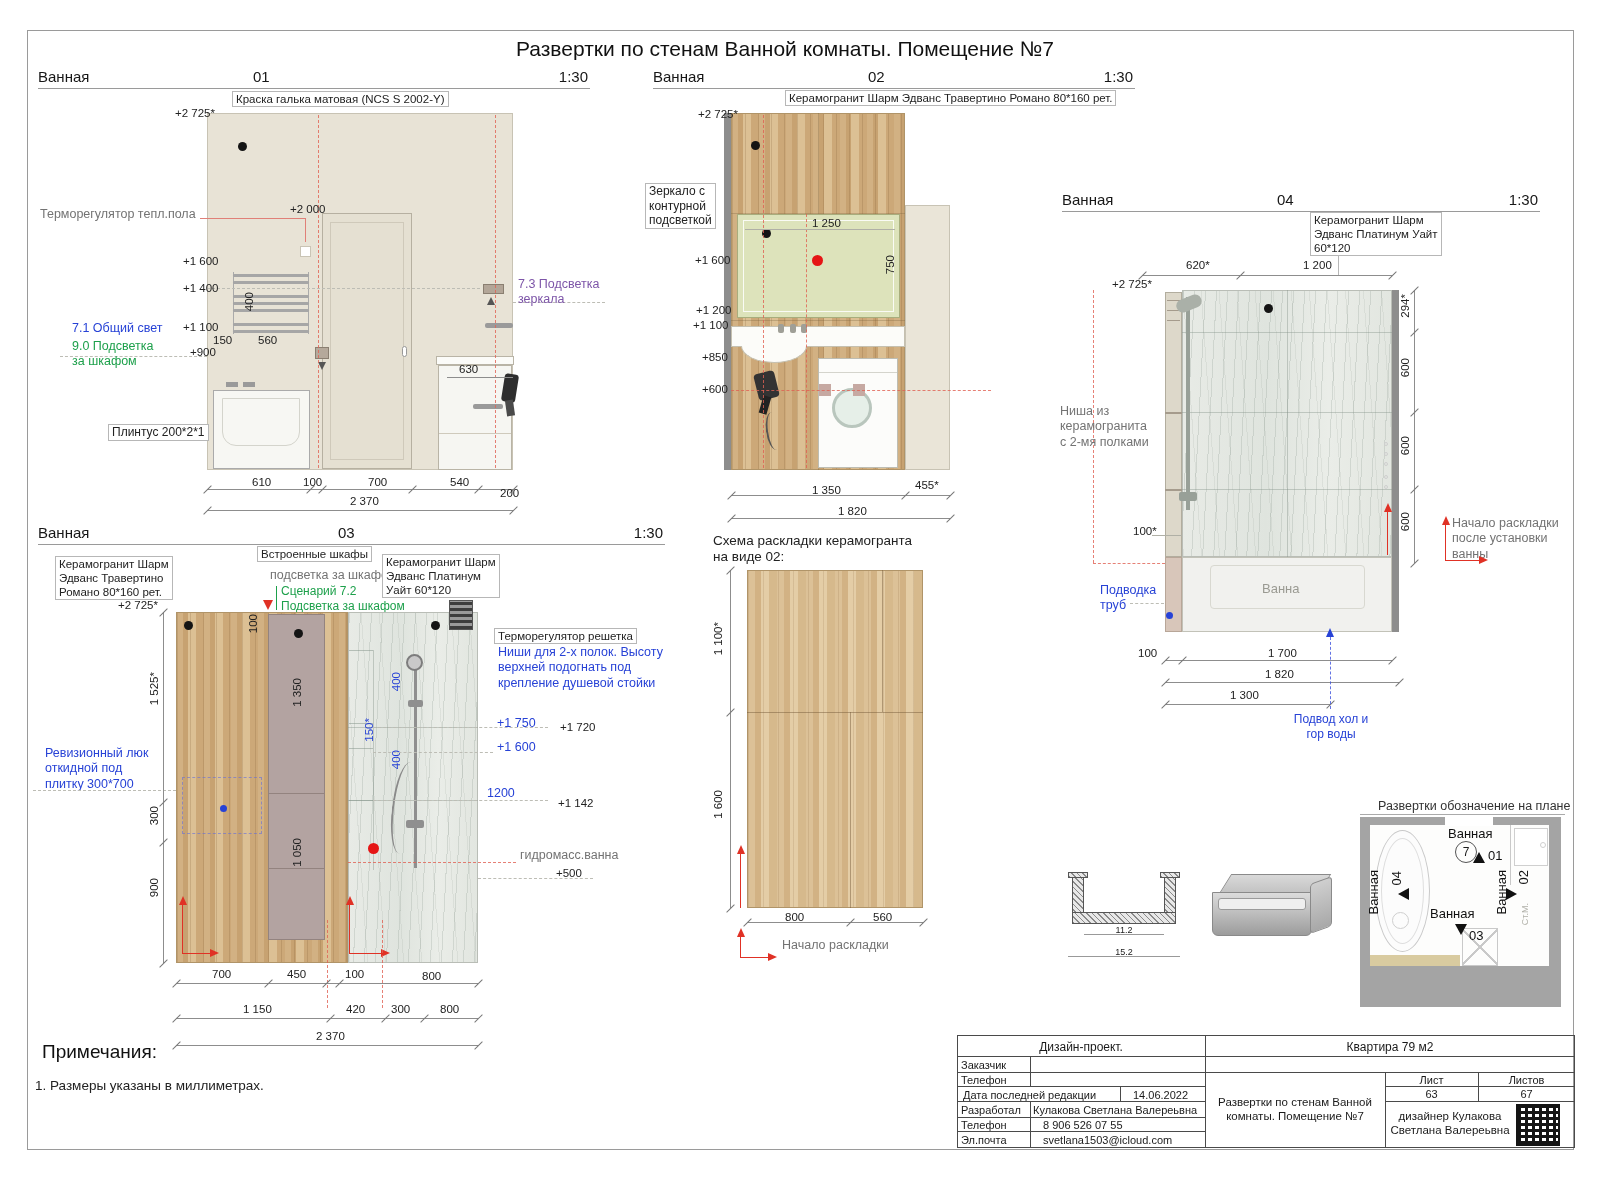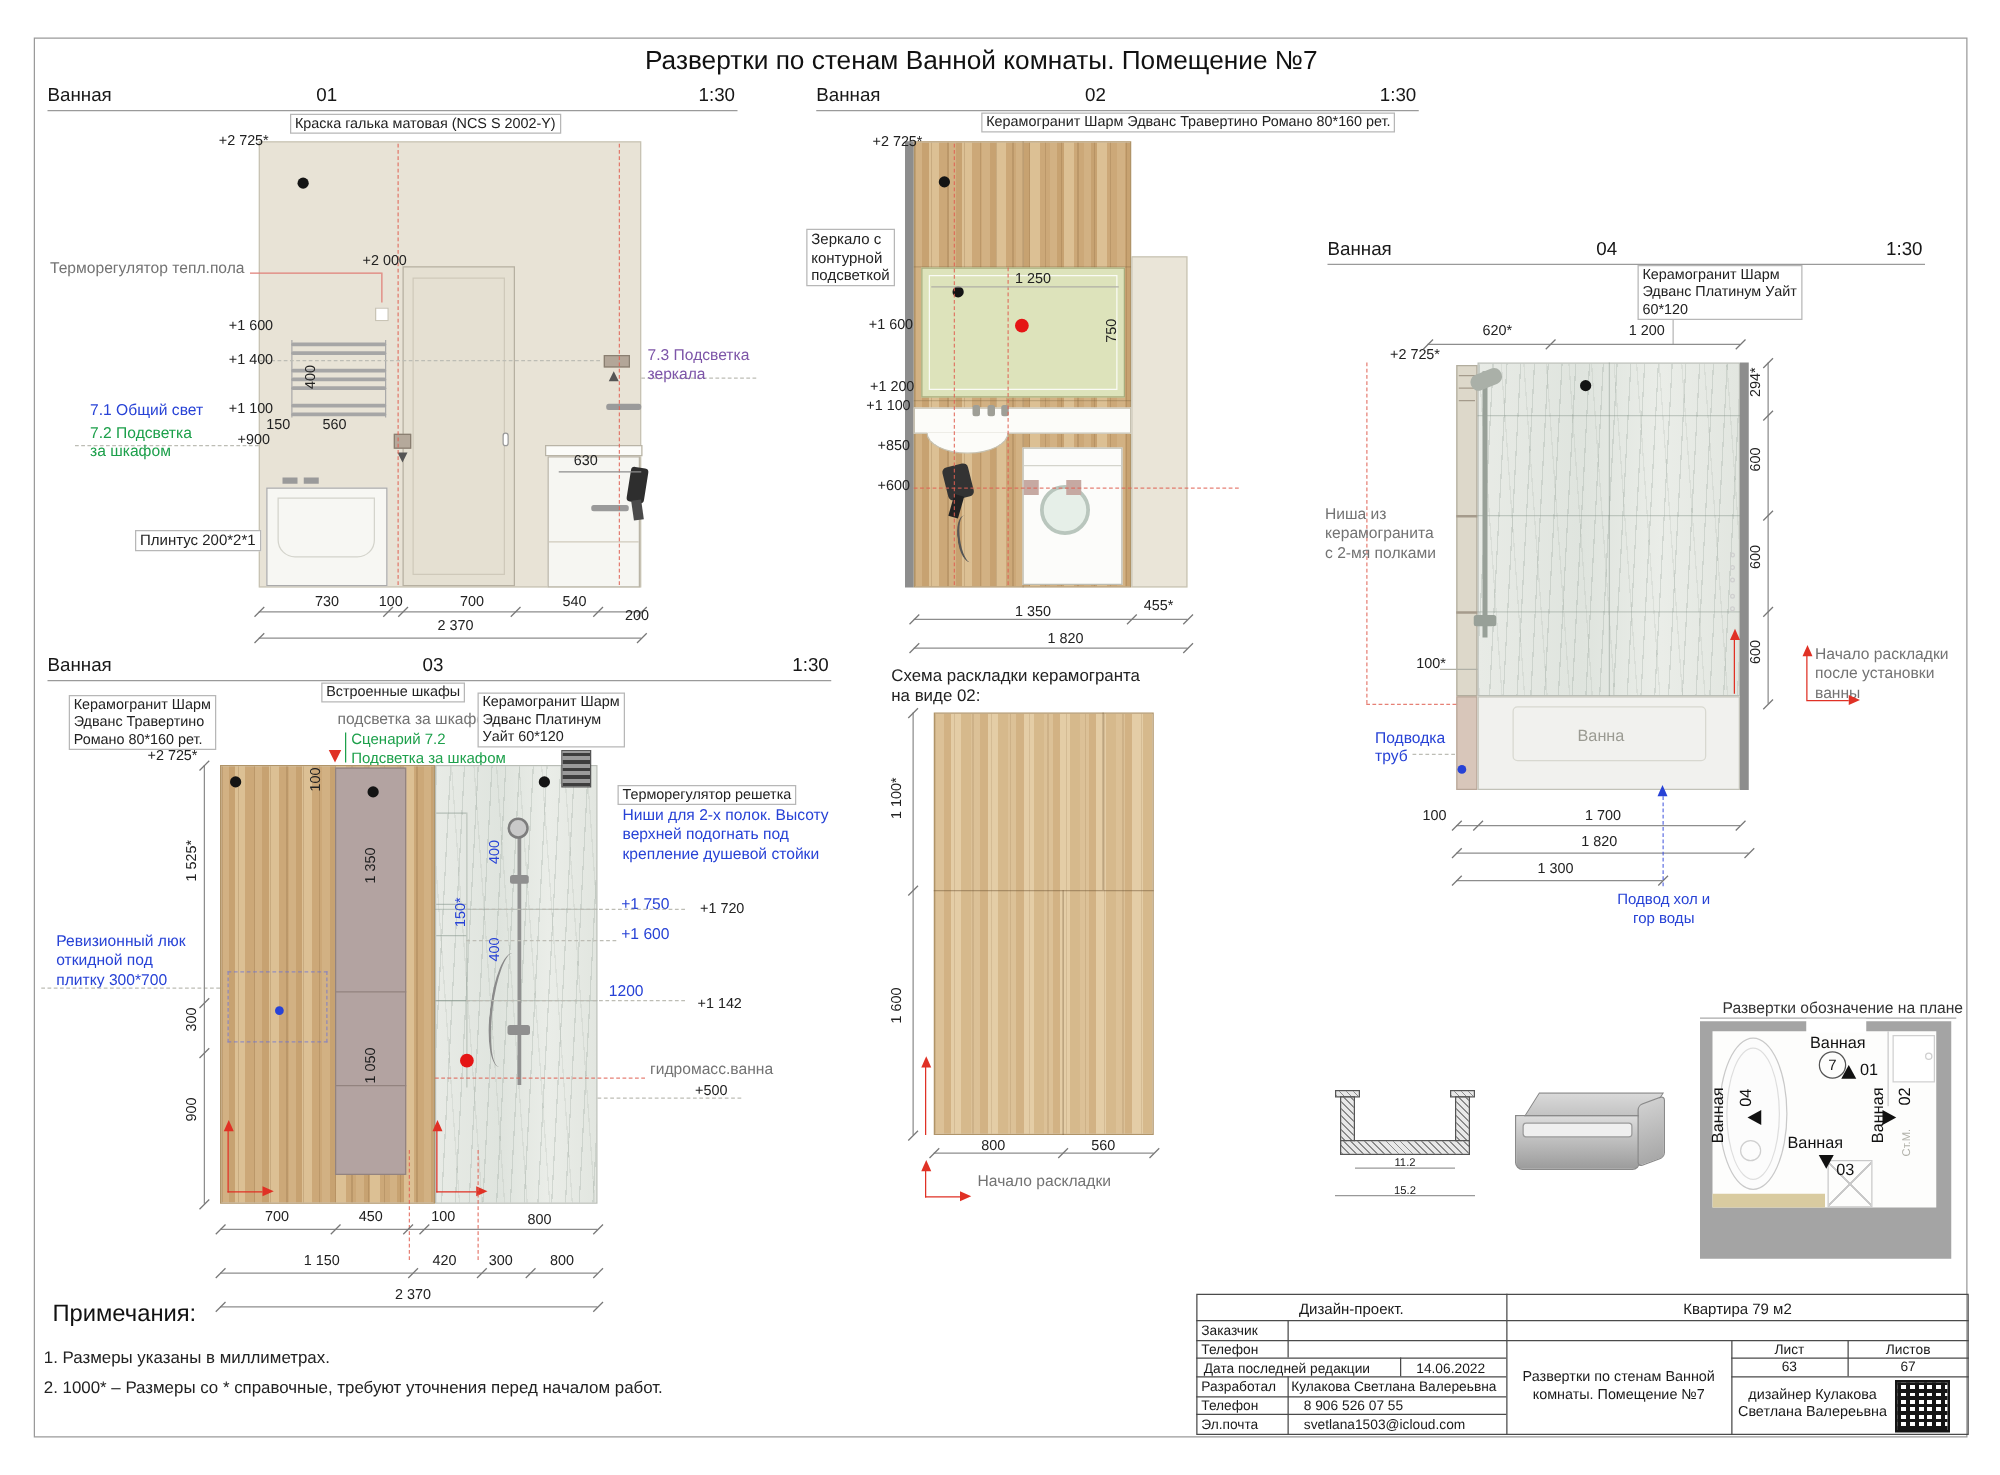--- a/index.html
+++ b/index.html
@@ -91,21 +91,21 @@
   <div class="gdh" style="left:207px;top:288px;width:273px"></div>
   <div class="gdh" style="left:60px;top:356px;width:147px"></div>
   <div class="gdh" style="left:513px;top:302px;width:92px"></div>
 
   <div class="hl" style="left:200px;top:218px;width:105px;background:#e08078"></div>
   <div class="vl" style="left:305px;top:218px;height:24px;background:#e08078"></div>
   <div class="abs" style="left:300px;top:246px;width:11px;height:11px;background:#fff;border:1px solid #c9c4b5"></div>
 
   <div class="t red" style="left:40px;top:207px;font-size:12.5px">Терморегулятор тепл.пола</div>
   <div class="t blue" style="left:72px;top:321px;font-size:12.5px">7.1 Общий свет</div>
-  <div class="t green" style="left:72px;top:339px;font-size:12.5px">7.2 Подсветка
+  <div class="t green" style="left:72px;top:339px;font-size:12.5px">9.0 Подсветка
 за шкафом</div>
   <div class="t purple" style="left:518px;top:277px;font-size:12.5px">7.3 Подсветка
 зеркала</div>
   <div class="t bx" style="left:108px;top:424px;font-size:12px">Плинтус 200*2*1</div>
 
   <div class="t" style="left:175px;top:106px">+2 725*</div>
   <div class="t" style="left:290px;top:202px">+2 000</div>
   <div class="t" style="left:183px;top:254px">+1 600</div>
   <div class="t" style="left:183px;top:281px">+1 400</div>
   <div class="t" style="left:183px;top:320px">+1 100</div>
@@ -120,21 +120,21 @@
   <div class="hl" style="left:207px;top:489px;width:306px"></div>
   <div class="hl" style="left:207px;top:510px;width:306px"></div>
   <div class="tick" style="left:202px;top:489px"></div>
   <div class="tick" style="left:305px;top:489px"></div>
   <div class="tick" style="left:317px;top:489px"></div>
   <div class="tick" style="left:407px;top:489px"></div>
   <div class="tick" style="left:473px;top:489px"></div>
   <div class="tick" style="left:508px;top:489px"></div>
   <div class="tick" style="left:202px;top:510px"></div>
   <div class="tick" style="left:508px;top:510px"></div>
-  <div class="t" style="left:252px;top:475px">730</div>
+  <div class="t" style="left:252px;top:475px">610</div>
   <div class="t" style="left:303px;top:475px">100</div>
   <div class="t" style="left:368px;top:475px">700</div>
   <div class="t" style="left:450px;top:475px">540</div>
   <div class="t" style="left:500px;top:486px">200</div>
   <div class="t" style="left:350px;top:494px">2 370</div>
 
   <div class="vh" style="left:653px;top:68px;width:482px">
     <span class="nm">Ванная</span>
     <span class="nu">02</span>
     <span class="sc">1:30</span>
@@ -475,21 +475,20 @@
   <div class="tri" style="left:1506px;top:888px;border-top:6px solid transparent;border-bottom:6px solid transparent;border-left:11px solid #111"></div>
   <div class="vt fs13" style="left:1366px;top:870px;color:#111;font-size:13px">Ванная</div>
   <div class="vt fs13" style="left:1389px;top:871px;color:#111;font-size:13px">04</div>
   <div class="tri" style="left:1398px;top:888px;border-top:6px solid transparent;border-bottom:6px solid transparent;border-right:11px solid #111"></div>
   <div class="t fs13" style="left:1430px;top:906px;color:#111">Ванная</div>
   <div class="tri" style="left:1455px;top:924px;border-left:6px solid transparent;border-right:6px solid transparent;border-top:11px solid #111"></div>
   <div class="t fs13" style="left:1469px;top:928px;color:#111">03</div>
 
   <div class="t" style="left:42px;top:1040px;font-size:19px;color:#111">Примечания:</div>
   <div class="t" style="left:35px;top:1078px;font-size:13.5px">1. Размеры указаны в миллиметрах.</div>
-  <div class="t" style="left:35px;top:1102px;font-size:13.5px">2. 1000* – Размеры со * справочные, требуют уточнения перед началом работ.</div>
 
   <div class="tbl" style="left:957px;top:1035px;width:618px;height:113px"></div>
   <div class="tbl-v" style="left:1205px;top:1035px;height:113px"></div>
 
   <div class="tbl-h" style="left:957px;top:1056px;width:248px"></div>
   <div class="tbl-h" style="left:957px;top:1072px;width:618px"></div>
   <div class="tbl-h" style="left:957px;top:1086px;width:248px"></div>
   <div class="tbl-h" style="left:957px;top:1101px;width:248px"></div>
   <div class="tbl-h" style="left:957px;top:1117px;width:248px"></div>
   <div class="tbl-h" style="left:957px;top:1131px;width:248px"></div>

